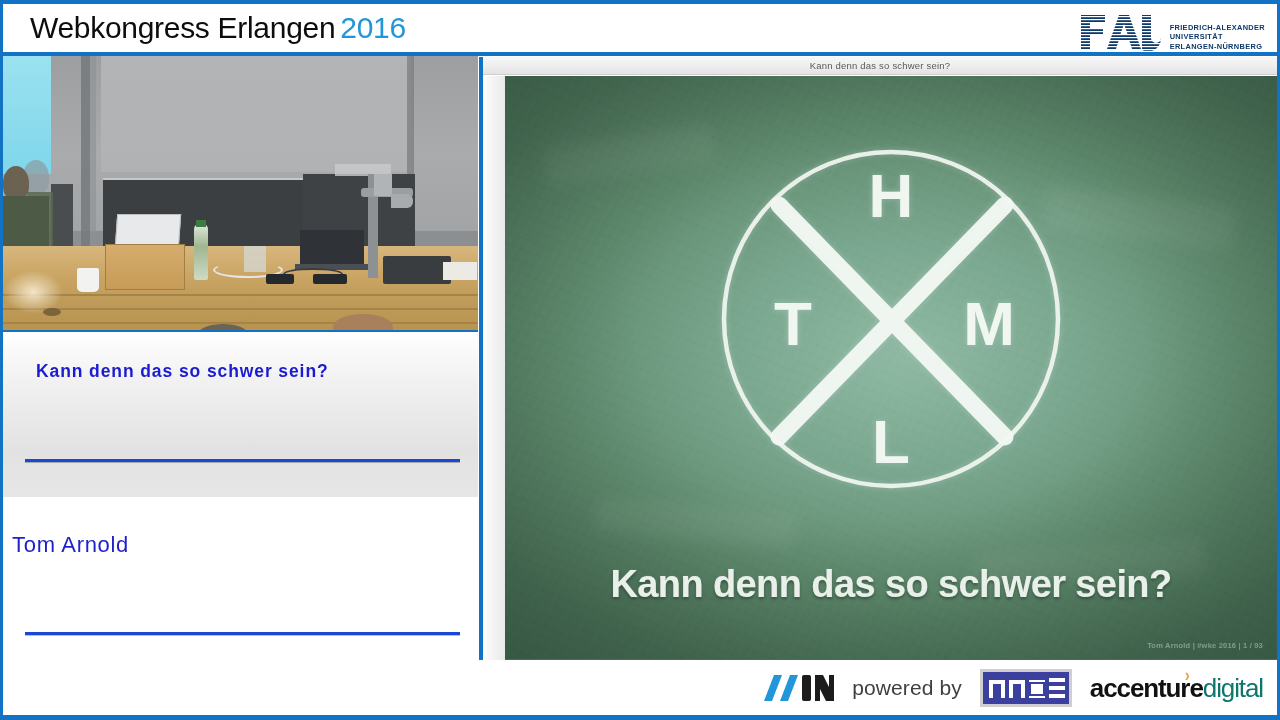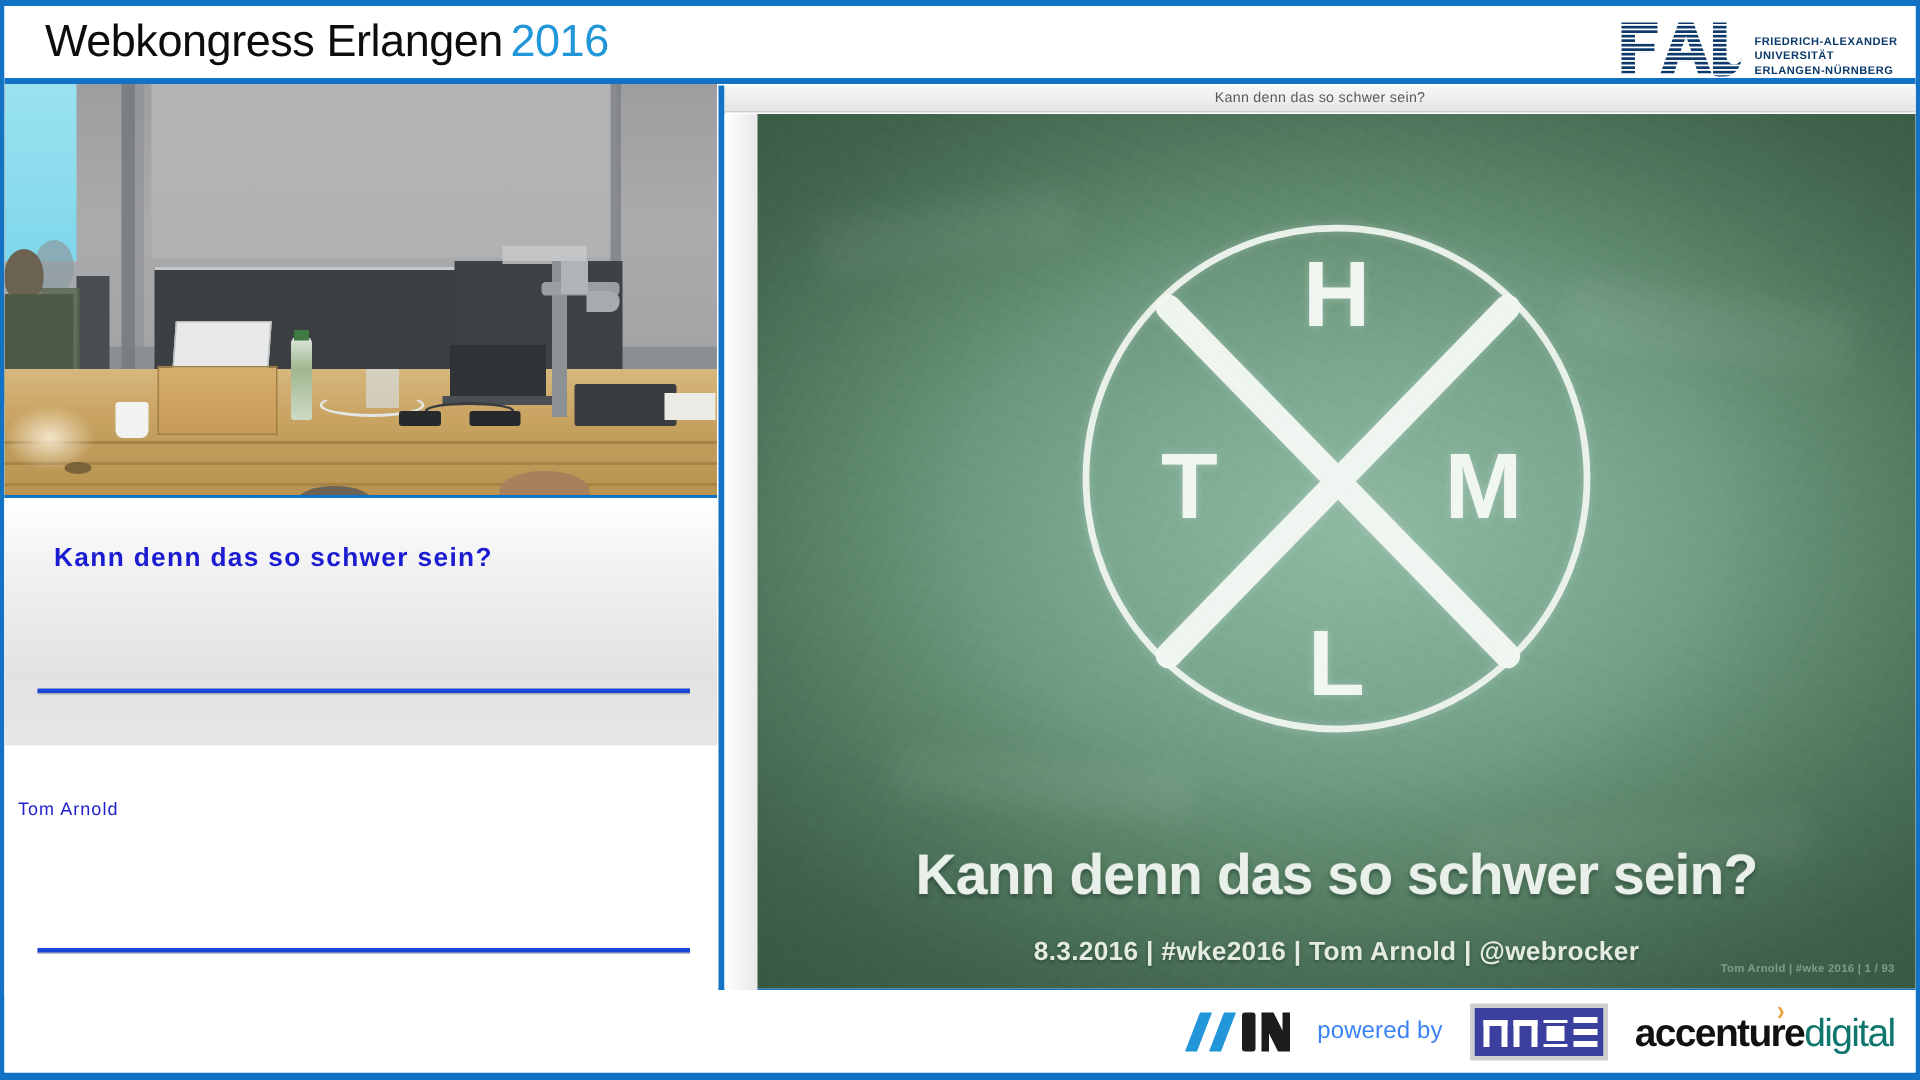--- a/index.html
+++ b/index.html
@@ -154,21 +154,21 @@
     position: absolute;
     left: 22px; width: 435px; height: 3px;
     background: #1a48d6;
     box-shadow: 0 1px 0 rgba(0,0,0,.25);
   }
   #rule-1 { top: 127px; }
   #rule-2 { top: 300px; }
   #speaker-name-left {
     position: absolute;
     left: 9px; top: 200px;
-    font-size: 12px; color: #2222cc;
+    font-size: 22px; color: #2222cc;
     letter-spacing: 0.7px;
     white-space: nowrap;
   }
 
   
   #slide-pane {
     position: absolute;
     left: 476px; top: 53px;
     width: 798px; height: 605px;
     background: #ffffff;
@@ -270,21 +270,21 @@
     width: 1274px; height: 55px;
     background: #ffffff;
     display: flex; align-items: center;
     justify-content: flex-end;
     gap: 18px;
     padding-right: 14px;
   }
   .logo-wke { display:flex; align-items:center; }
   .logo-wke svg { display:block; }
   #powered-by-label {
-    font-size: 16px; color: #3b82f6; letter-spacing: .1px;
+    font-size: 21px; color: #404040; letter-spacing: .1px;
     white-space: nowrap;
   }
   .logo-inf {
     width: 92px; height: 38px;
     background: #cfcfcf;
     padding: 3px;
     display: flex; align-items: center; justify-content: center;
   }
   .logo-inf svg { display:block; }
   .logo-acc { display:flex; align-items:center; position: relative; }
@@ -415,21 +415,20 @@
           <g fill="#f2f7f2" font-family="'Liberation Sans', sans-serif" font-weight="bold" font-size="62" text-anchor="middle" opacity=".98">
             <text x="174" y="72">H</text>
             <text x="76" y="200">T</text>
             <text x="272" y="200">M</text>
             <text x="174" y="318">L</text>
           </g>
         </svg>
       </div>
 
       <div id="slide-headline">Kann denn das so schwer sein?</div>
-      <div id="slide-subline">8.3.2016 | #wke2016 | Tom Arnold | @webrocker</div>
       <div id="slide-footnote">Tom Arnold | #wke 2016 | 1 / 93</div>
     </div>
   </div>
 
   <div id="footer">
 
     <div class="logo-wke">
       <svg width="76" height="34" viewBox="0 0 76 34">
         <g fill="#2196d8">
           <path d="M6,30 L16,4 H24 L14,30 Z"></path>

